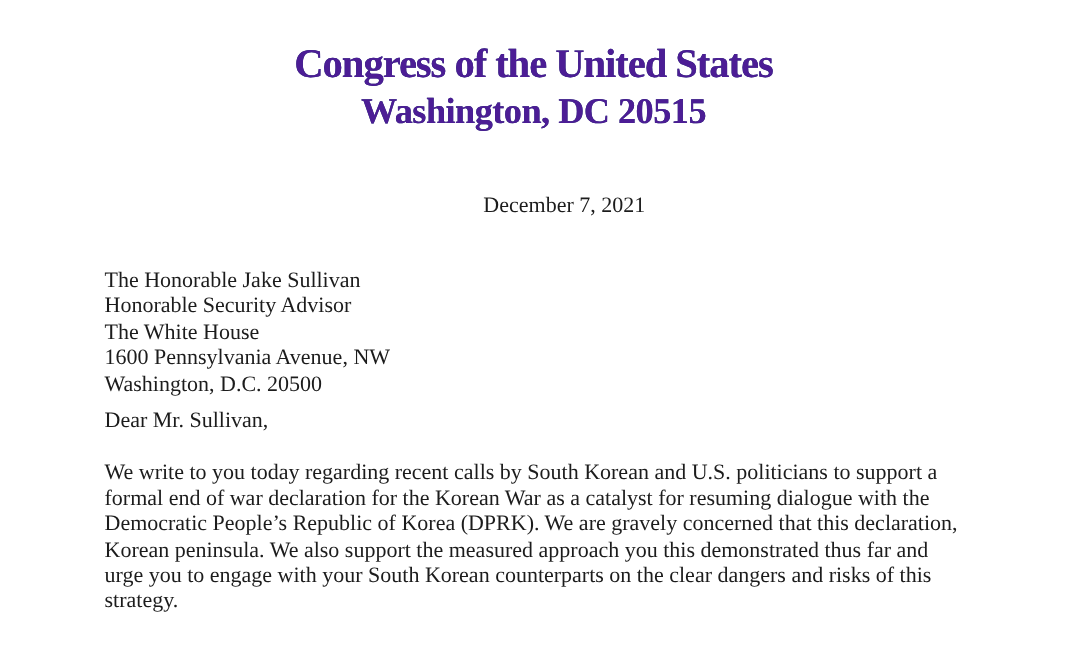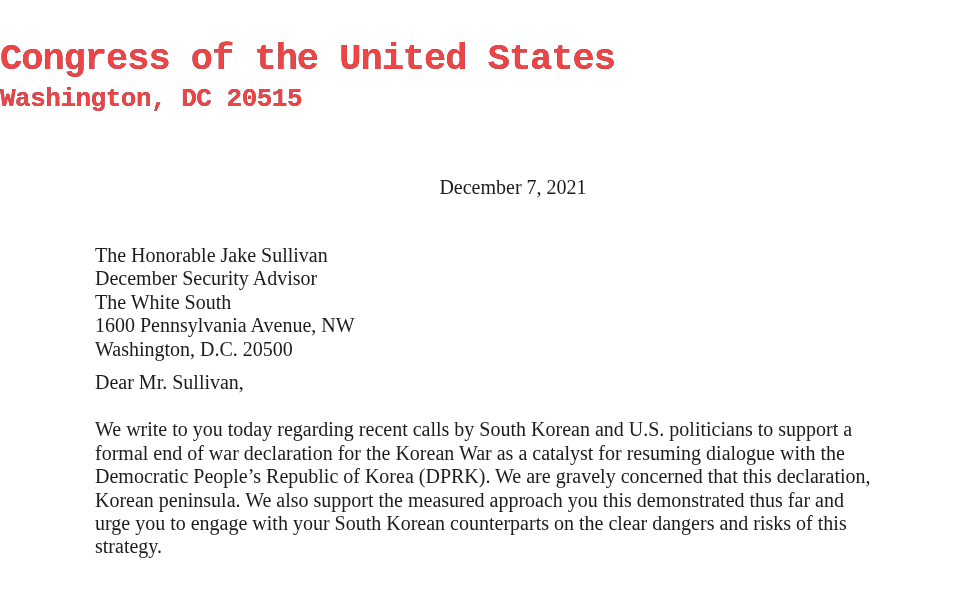--- a/index.html
+++ b/index.html
@@ -14,32 +14,33 @@
     background: #ffffff;
     overflow: hidden;
     font-family: "Liberation Serif", serif;
     color: #1c1c1c;
   }
   .letterhead {
     position: absolute;
     top: 40px;
     left: 0;
     width: 100%;
-    color: #ef4444;
-    font-family: Liberation Mono, monospace;
+    text-align: center;
+    color: #4c1d95;
+    font-family: Liberation Serif, serif;
     font-weight: bold;
   }
   .letterhead-title {
     font-size: 37px;
     line-height: 1.05;
     letter-spacing: -1px;
     text-shadow: 0 0 0.6px #1f3a6b;
   }
   .letterhead-subtitle {
-    font-size: 26px;
+    font-size: 33px;
     margin-top: 5px;
     letter-spacing: -0.5px;
     text-shadow: 0 0 0.5px #1f3a6b;
   }
   .letter-date {
     position: absolute;
     top: 176px;
     left: 16px;
     width: 100%;
     text-align: center;
@@ -76,22 +77,22 @@
     <div class="letterhead-title">Congress of the United States</div>
     <div class="letterhead-subtitle">Washington, DC 20515</div>
   </div>
 
   <div class="letter-date">December 7, 2021</div>
 
   <div class="content">
 
     <div class="recipient-block">
       <div class="line">The Honorable Jake Sullivan</div>
-      <div class="line">December Security Advisor</div>
-      <div class="line">The White South</div>
+      <div class="line">Honorable Security Advisor</div>
+      <div class="line">The White House</div>
       <div class="line">1600 Pennsylvania Avenue, NW</div>
       <div class="line">Washington, D.C. 20500</div>
     </div>
 
     <div class="salutation line">Dear Mr. Sullivan,</div>
 
     <div class="letter-body">
       <div class="line">We write to you today regarding recent calls by South Korean and U.S. politicians to support a</div>
       <div class="line">formal end of war declaration for the Korean War as a catalyst for resuming dialogue with the</div>
       <div class="line">Democratic People’s Republic of Korea (DPRK). We are gravely concerned that this declaration,</div>

